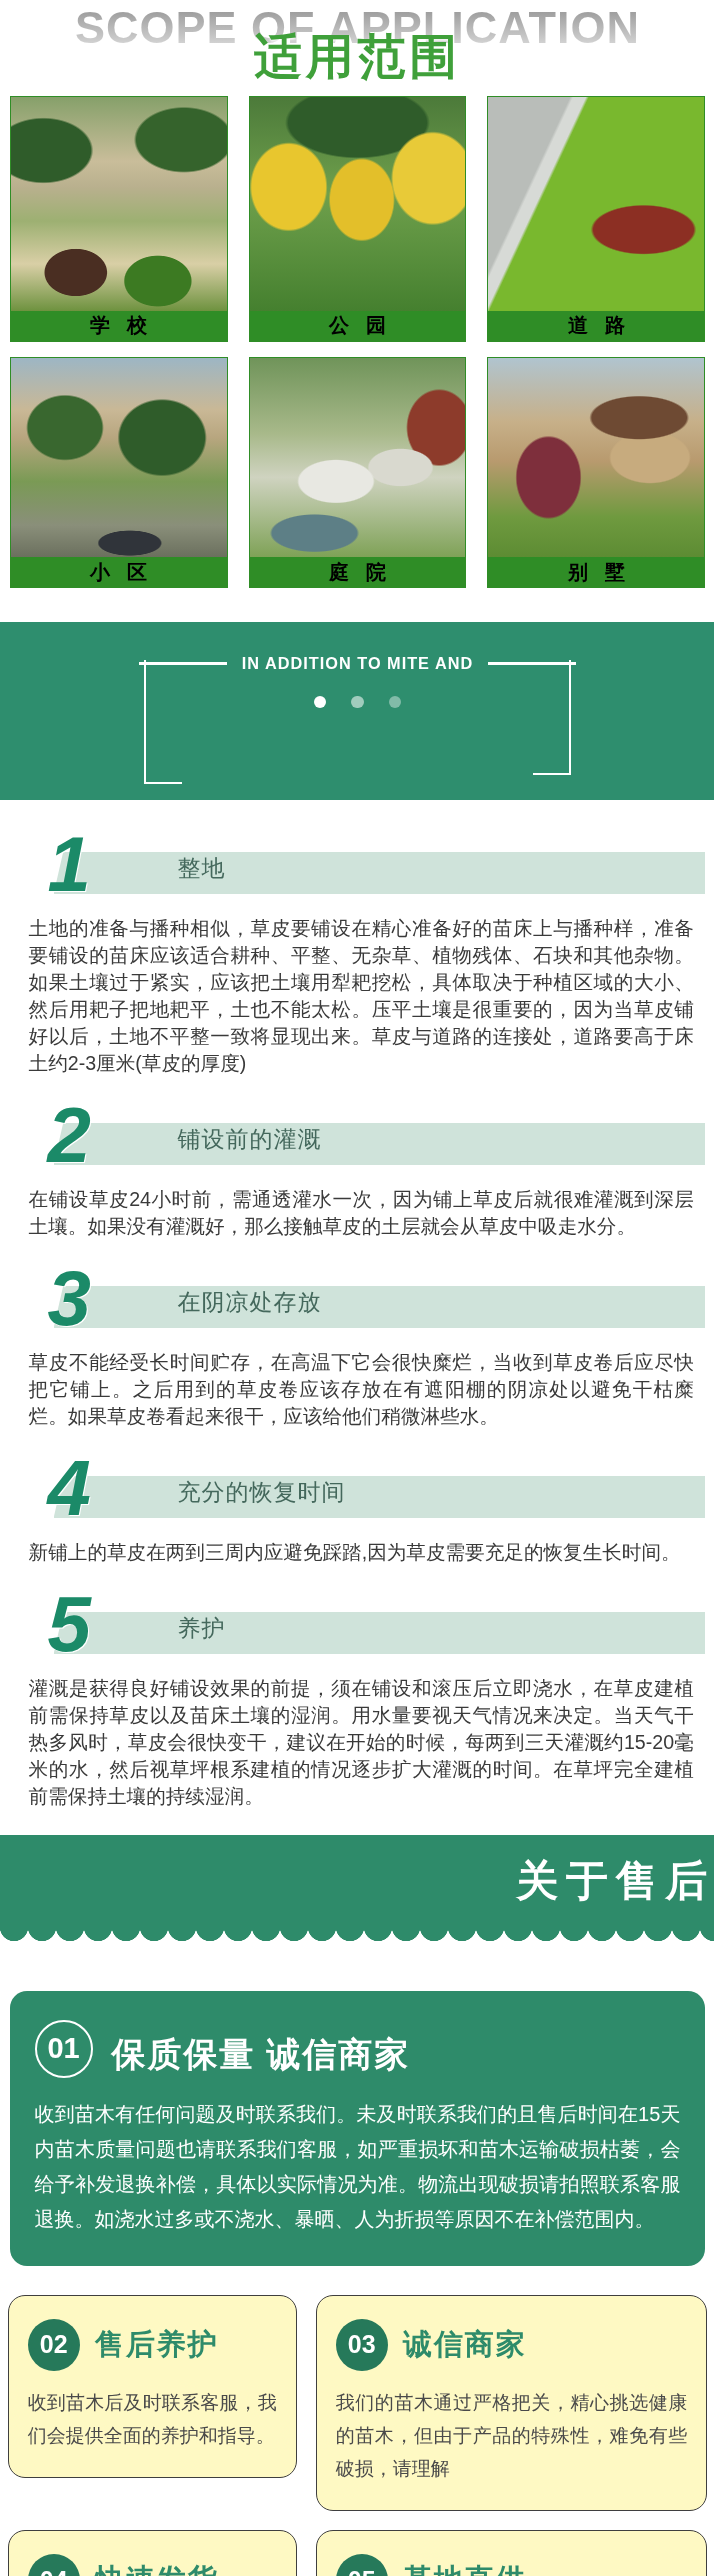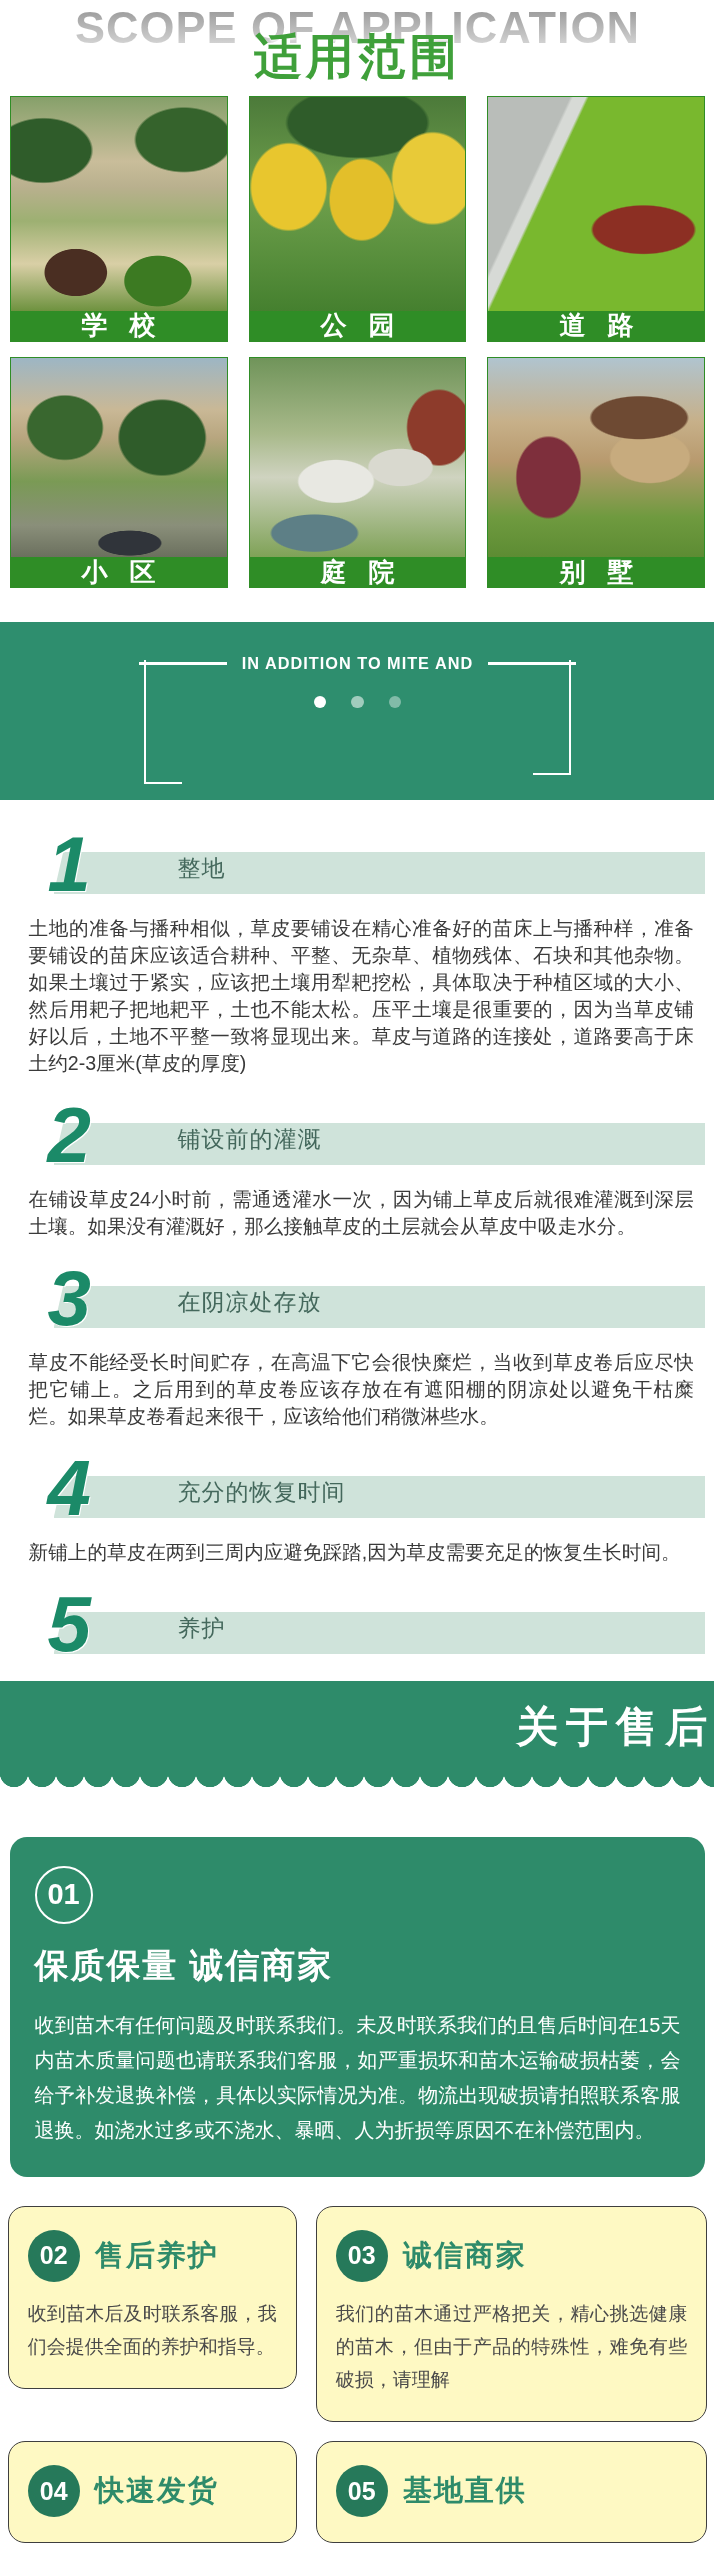--- a/index.html
+++ b/index.html
@@ -23,23 +23,23 @@
     font-size:48px;font-weight:bold;color:#3fa03a;letter-spacing:3.8px;
     text-shadow:0 1.9px 1.9px rgba(255,255,255,.8);
   }
   
   .gallery{padding:3.8px 9.6px 0;}
   .g-row{display:flex;gap:21px;margin-bottom:15.3px;}
   .tile{flex:1;border:1px solid #2f8d26;background:#fff;display:flex;flex-direction:column;}
   .photo{height:214px;}
   .g-row.row2 .photo{height:199px;}
   .tile-label{
-    height:30px;background:#2f8d26;color:#ffffff;
+    height:30px;background:#2f8d26;color:#000000;
     display:flex;align-items:center;justify-content:center;
-    font-size:26px;font-weight:bold;letter-spacing:0.85em;text-indent:0.85em;
+    font-size:20px;font-weight:bold;letter-spacing:0.85em;text-indent:0.85em;
   }
   
   .photo-school{background:
     radial-gradient(ellipse 53px 40px at 30% 82%, #4a2e22 0 58%, transparent 60%),
     radial-gradient(ellipse 57px 43px at 68% 86%, #3c7a22 0 58%, transparent 60%),
     radial-gradient(ellipse 86px 57px at 15% 25%, #2f5c2a 0 55%, transparent 58%),
     radial-gradient(ellipse 86px 57px at 80% 20%, #35632c 0 55%, transparent 58%),
     linear-gradient(180deg,#86a06a 0%,#c9bd9a 30%,#b9b08e 42%,#9db072 58%,#d9cfa6 78%,#6e923f 100%);}
   .photo-park{background:
     radial-gradient(ellipse 67px 77px at 18% 42%, #e8c62e 0 55%, transparent 58%),
@@ -93,21 +93,21 @@
   .step-body{margin:19px 11.5px 0 19px;font-size:19.6px;line-height:27px;color:#3a3a3a;text-align:justify;}
   
   .aftersale{margin-top:25px;}
   .aftersale-solid{background:#2e8b6a;height:92px;display:flex;align-items:center;justify-content:flex-end;}
   .aftersale-title{color:#fff;font-size:42px;font-weight:bold;letter-spacing:7.7px;text-indent:7.7px;}
   .aftersale-scallop{height:18px;
     background-image:radial-gradient(circle at 50% 0,#2e8b6a 61%,transparent 63%);
     background-size:28px 18px;background-repeat:repeat-x;}
   
   .card-big{margin:46px 9.6px 0;background:#2e8b6a;border-radius:17px;padding:29px 25px 29px;color:#fff;}
-  .card-big-head{display:flex;align-items:flex-start;gap:19px;flex-direction:column;}
+  .card-big-head{display:flex;align-items:flex-end;gap:19px;}
   .num-ring{width:54px;height:54px;border:2.9px solid #fff;border-radius:50%;
     display:flex;align-items:center;justify-content:center;font-size:29px;font-weight:bold;flex:0 0 auto;}
   .card-big-title{font-size:34px;font-weight:bold;letter-spacing:1.9px;}
   .card-big-body{margin-top:19px;font-size:20px;line-height:35px;text-align:justify;}
   
   .cards{display:grid;grid-template-columns:289px 1fr;gap:19px;align-items:start;margin:29px 7.7px 0;}
   .card{background:#fef9c3;border:1.9px solid #3f3f3f;border-radius:17px;padding:23px 19px 25px;}
   .card-head{display:flex;align-items:center;gap:15.3px;}
   .num-solid{width:52px;height:52px;background:#26795a;color:#fff;border-radius:50%;
     display:flex;align-items:center;justify-content:center;font-size:25px;font-weight:bold;flex:0 0 auto;}
@@ -219,20 +219,21 @@
       </div>
       <div class="step-body">新铺上的草皮在两到三周内应避免踩踏,因为草皮需要充足的恢复生长时间。</div>
     </div>
 
     <div class="step">
       <div class="step-head">
         <div class="step-bar"></div>
         <div class="step-num">5</div>
         <div class="step-title">养护</div>
       </div>
+      <div class="step-body">灌溉是获得良好铺设效果的前提，须在铺设和滚压后立即浇水，在草皮建植前需保持草皮以及苗床土壤的湿润。用水量要视天气情况来决定。当天气干热多风时，草皮会很快变干，建议在开始的时候，每两到三天灌溉约15-20毫米的水，然后视草坪根系建植的情况逐步扩大灌溉的时间。在草坪完全建植前需保持土壤的持续湿润。</div>
     </div>
 
 </div>
 
 <div class="aftersale">
   <div class="aftersale-solid">
     <div class="aftersale-title">关于售后</div>
   </div>
   <div class="aftersale-scallop"></div>
 </div>

